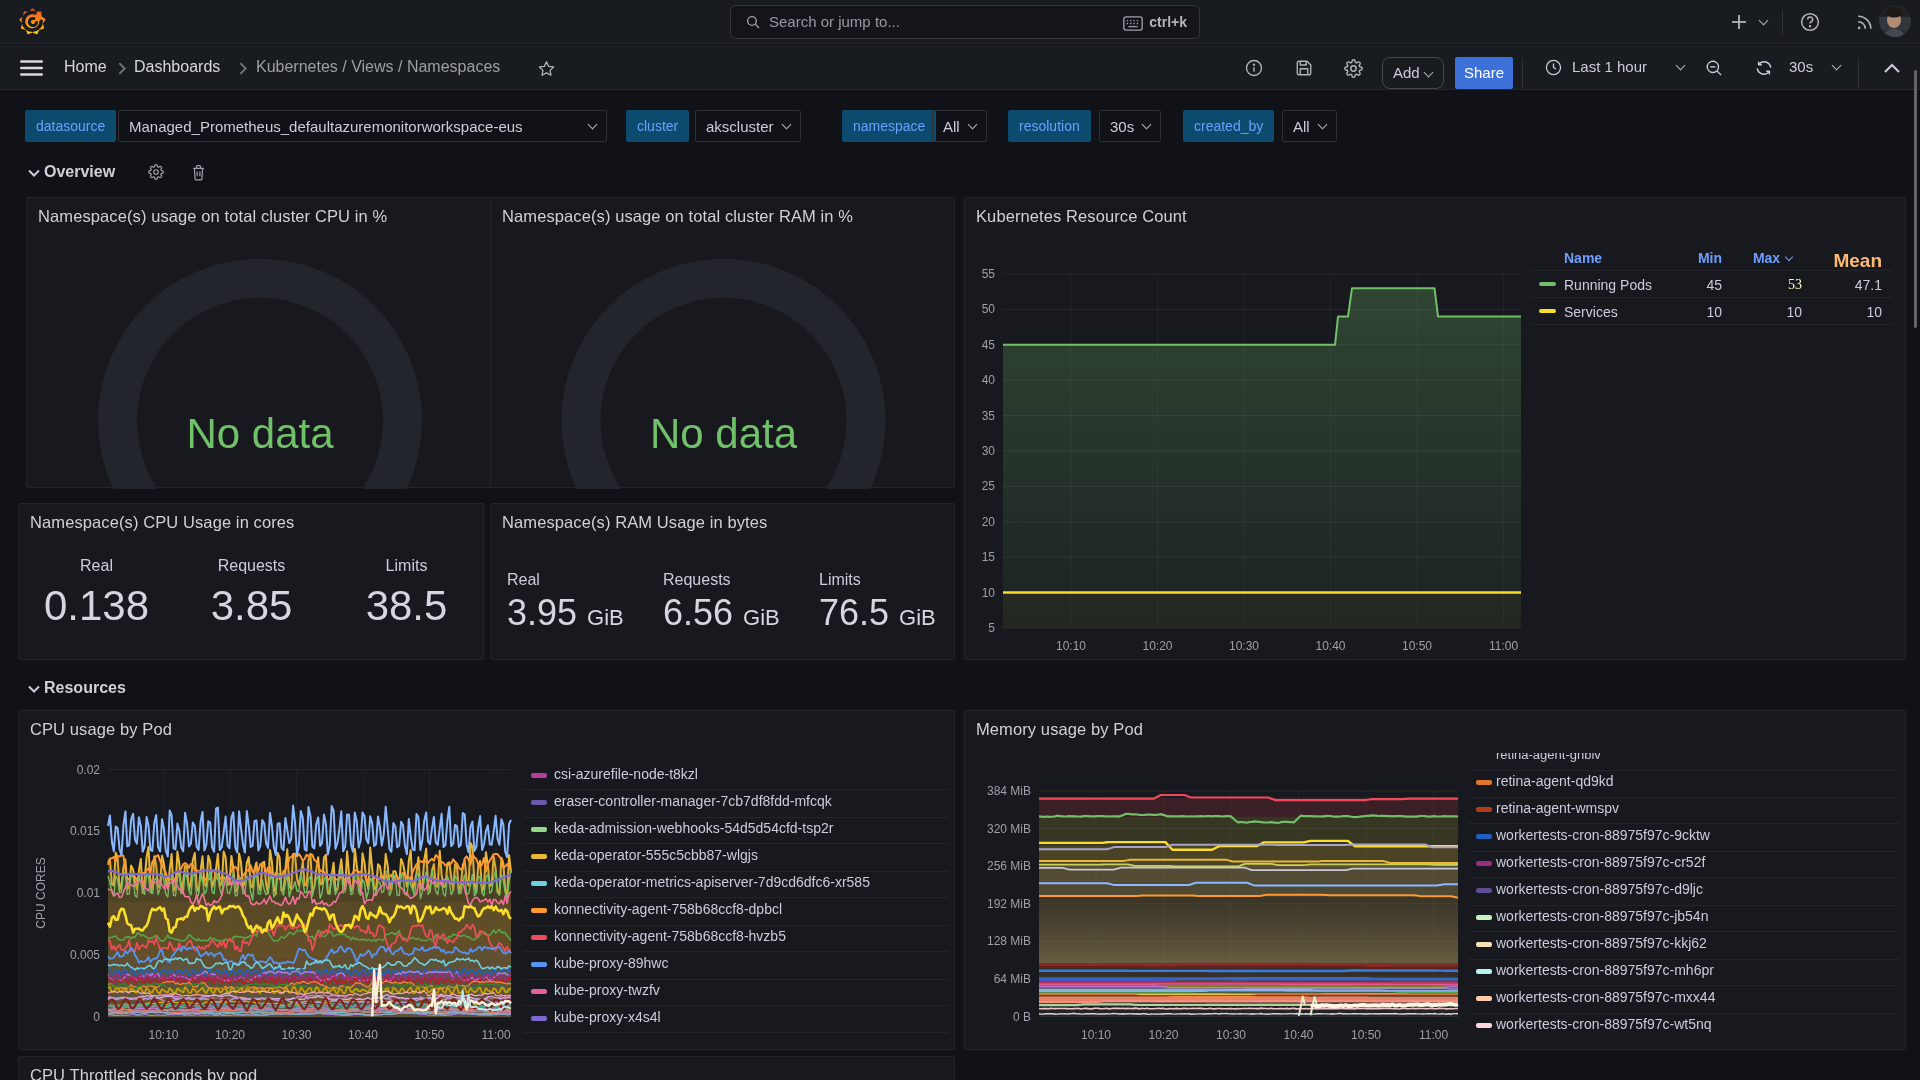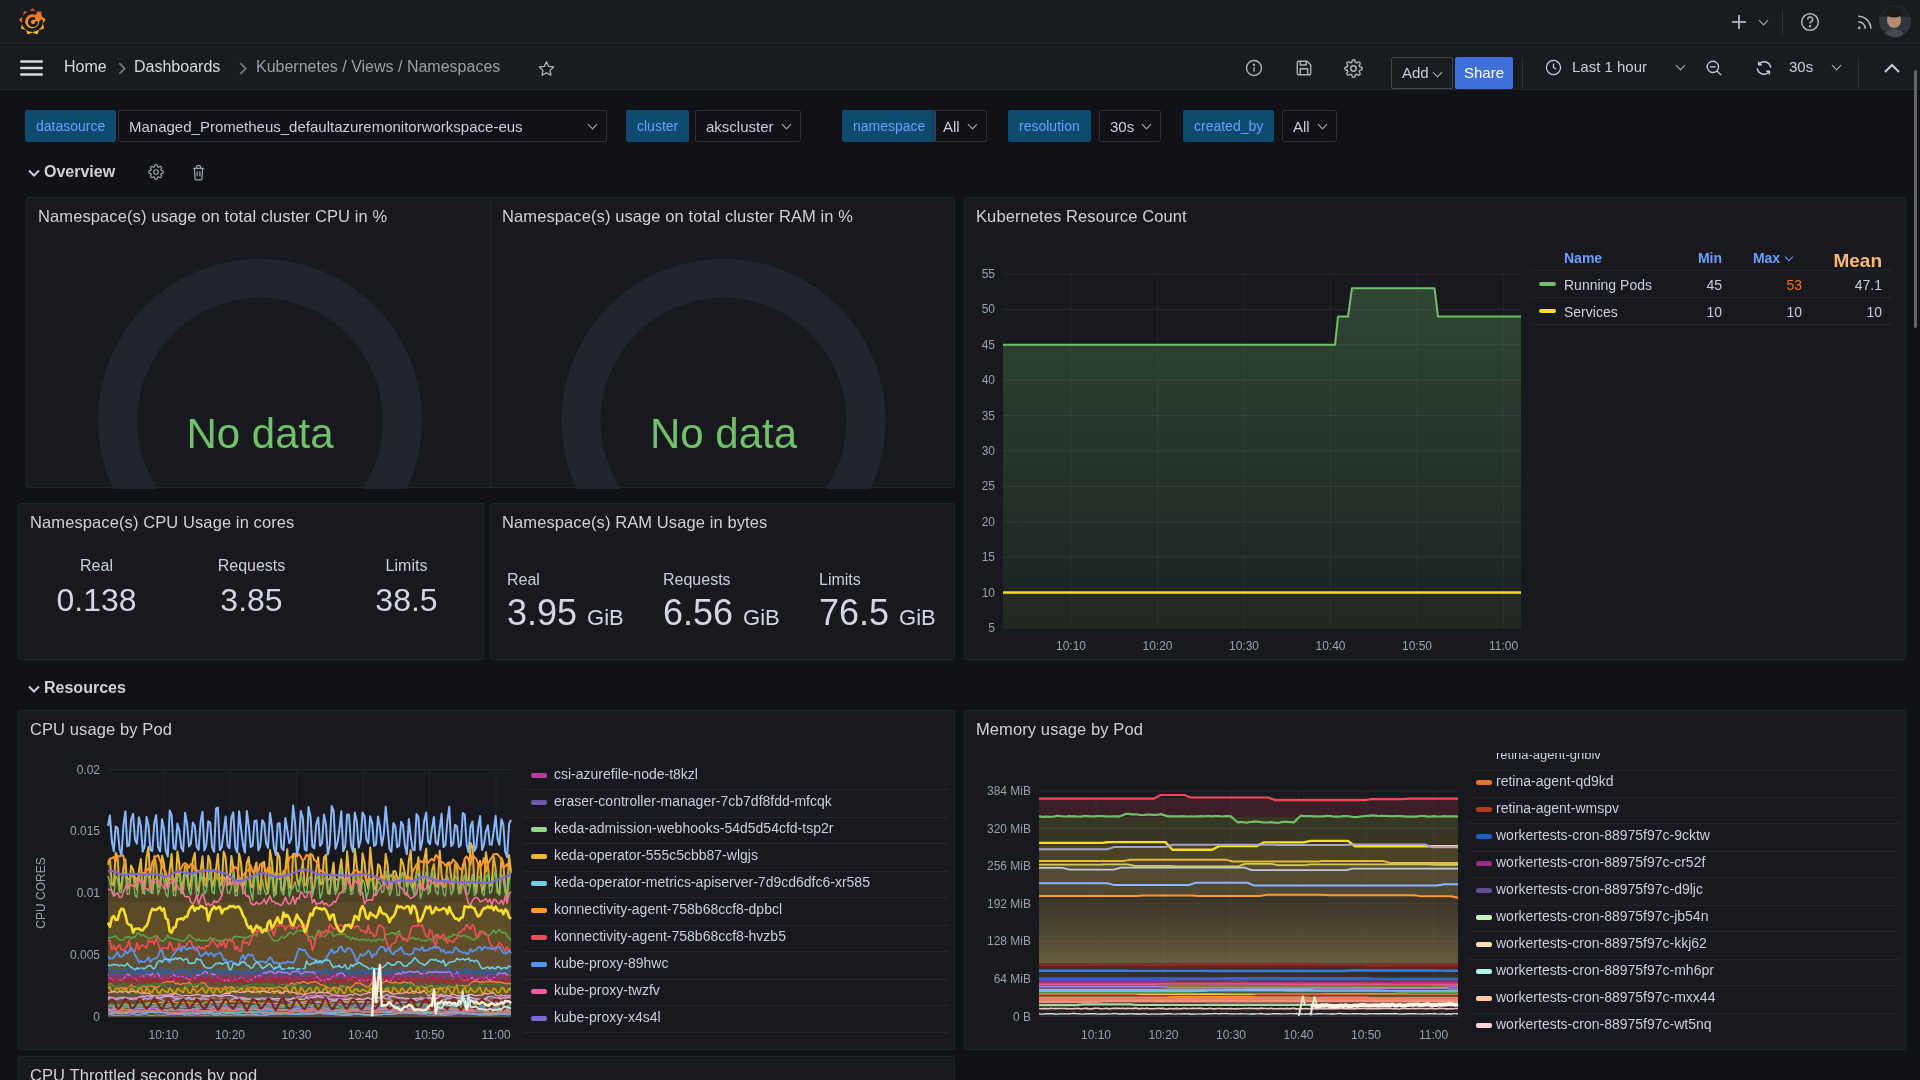--- a/index.html
+++ b/index.html
@@ -12,37 +12,49 @@
 .ltext { position:absolute; font-size:14px; color:#ccccdc; white-space:nowrap; }
 .lsep  { position:absolute; height:1px; background:rgba(204,204,220,0.07); }
 .vlabel { position:absolute; height:32px; line-height:32px; padding:0 11px; background:#0c4a6e;
   color:#6e9fff; font-size:14px; font-weight:500; border-radius:2px; top:0; white-space:nowrap; }
 .vval { position:absolute; height:32px; display:inline-flex; align-items:center; padding:0 10px;
   border:1px solid #2e3036; color:#ccccdc; font-size:15px; border-radius:2px; top:0; white-space:nowrap; }
 .caret { display:inline-block; width:7px; height:7px; border-right:1.6px solid #b0b2ba;
   border-bottom:1.6px solid #b0b2ba; transform:rotate(45deg); margin-left:9px; margin-bottom:3px; }
 .sechdr { position:absolute; font-size:16px; font-weight:600; color:#d0d1d7; }
 .statlabel { position:absolute; font-size:16px; color:#ccccdc; }
-.statval { position:absolute; font-size:32px; font-weight:500; color:#d5d6e0; letter-spacing:0px; }
+.statval { position:absolute; font-size:42px; font-weight:500; color:#d5d6e0; letter-spacing:0px; }
 .statunit { font-size:22px; font-weight:500; }
 </style></head><body>
 <div id="root">
 
 <div style="position:absolute;left:0;top:0;width:1920px;height:44px;background:#181b1f;border-bottom:1px solid #25272d;">
   <svg width="27" height="27" viewBox="0 0 64 64" style="position:absolute;left:19px;top:8px;">
     <defs>
           <linearGradient id="glogo" x1="0" y1="0" x2="0" y2="1">
       <stop offset="0" stop-color="#f3582c"></stop>
             <stop offset="1" stop-color="#fcc708"></stop>
           </linearGradient>
         </defs>
     <path d="M 32.0 2.5 L 40.0 10.4 L 51.3 9.5 L 52.4 20.8 L 61.5 27.3 L 55.1 36.6 L 58.0 47.5 L 47.1 50.5 L 42.3 60.7 L 32.0 56.0 L 21.7 60.7 L 16.9 50.5 L 6.0 47.5 L 8.9 36.6 L 2.5 27.3 L 11.6 20.8 L 12.7 9.5 L 24.0 10.4 Z" fill="url(#glogo)" stroke="url(#glogo)" stroke-width="3" stroke-linejoin="round"></path>
     <path d="M38 11.5 a21 21 0 1 0 14.5 20" fill="none" stroke="#181b1f" stroke-width="8.5" stroke-linecap="round"></path>
     <path d="M35.5 25 a8.5 8.5 0 1 0 6 9.5" fill="none" stroke="#181b1f" stroke-width="7" stroke-linecap="round"></path>
   </svg>
+  <div style="position:absolute;left:730px;top:5px;width:470px;height:34px;background:#13151a;border:1px solid #34363d;border-radius:6px;">
+    <svg width="16" height="16" viewBox="0 0 24 24" style="position:absolute;left:14px;top:8px" fill="none" stroke="#9da0a8" stroke-width="2">
+      <circle cx="10.5" cy="10.5" r="6.5"></circle>
+          <line x1="15.5" y1="15.5" x2="21" y2="21"></line>
+        </svg>
+    <span style="position:absolute;left:38px;top:7px;font-size:15px;color:#989aa3;">Search or jump to...</span>
+    <svg width="20" height="15" viewBox="0 0 24 18" style="position:absolute;right:56px;top:10px" fill="none" stroke="#9da0a8" stroke-width="1.6">
+      <rect x="1" y="1" width="22" height="16" rx="2.5"></rect>
+      <path d="M4.5 5.5h1.6 M8.5 5.5h1.6 M12.5 5.5h1.6 M16.5 5.5h1.6 M4.5 9h1.6 M8.5 9h1.6 M12.5 9h1.6 M16.5 9h1.6 M6.5 12.8h11"></path>
+        </svg>
+    <span style="position:absolute;right:12px;top:8px;font-size:14px;font-weight:600;color:#b3b5bc;">ctrl+k</span>
+  </div>
   <svg width="16" height="16" viewBox="0 0 16 16" style="position:absolute;left:1731px;top:14px" stroke="#b3b5bc" stroke-width="1.8" fill="none">
     <line x1="8" y1="1" x2="8" y2="15"></line>
         <line x1="1" y1="8" x2="15" y2="8"></line>
       </svg>
   <div class="caret" style="position:absolute;left:1751px;top:17px;"></div>
   <div style="position:absolute;left:1782px;top:10px;width:1px;height:24px;background:#2e3036;"></div>
   <svg width="20" height="20" viewBox="0 0 24 24" style="position:absolute;left:1800px;top:12px" fill="none" stroke="#b3b5bc" stroke-width="1.8">
     <circle cx="12" cy="12" r="10"></circle>
         <path d="M9.2 9a3 3 0 1 1 4.3 2.7c-1 .5-1.5 1-1.5 2.1"></path>
         <circle cx="12" cy="17.2" r="0.6" fill="#b3b5bc"></circle>
@@ -95,21 +107,21 @@
         <circle cx="12" cy="7.5" r="0.7" fill="#b3b5bc"></circle>
       </svg>
   <svg width="18" height="18" viewBox="0 0 24 24" style="position:absolute;left:1295px;top:14px" fill="none" stroke="#b3b5bc" stroke-width="1.8" stroke-linejoin="round">
     <path d="M3 5 a2 2 0 0 1 2-2 h11 l5 5 v11 a2 2 0 0 1-2 2 h-14 a2 2 0 0 1-2-2 Z"></path>
     <path d="M7 3 v5 h8 v-5 M7 21 v-8 h10 v8"></path>
       </svg>
   <svg width="19" height="19" viewBox="0 0 24 24" style="position:absolute;left:1344px;top:14px" fill="none" stroke="#b3b5bc" stroke-width="1.8">
     <circle cx="12" cy="12" r="3.4"></circle>
     <path d="M19.4 15a1.7 1.7 0 0 0 .34 1.87l.06.06a2 2 0 1 1-2.83 2.83l-.06-.06a1.7 1.7 0 0 0-1.87-.34 1.7 1.7 0 0 0-1 1.55V21a2 2 0 1 1-4 0v-.09a1.7 1.7 0 0 0-1-1.55 1.7 1.7 0 0 0-1.87.34l-.06.06a2 2 0 1 1-2.83-2.83l.06-.06a1.7 1.7 0 0 0 .34-1.87 1.7 1.7 0 0 0-1.55-1H3a2 2 0 1 1 0-4h.09a1.7 1.7 0 0 0 1.55-1 1.7 1.7 0 0 0-.34-1.87l-.06-.06a2 2 0 1 1 2.83-2.83l.06.06a1.7 1.7 0 0 0 1.87.34h.09a1.7 1.7 0 0 0 1-1.55V3a2 2 0 1 1 4 0v.09a1.7 1.7 0 0 0 1 1.55 1.7 1.7 0 0 0 1.87-.34l.06-.06a2 2 0 1 1 2.83 2.83l-.06.06a1.7 1.7 0 0 0-.34 1.87v.09a1.7 1.7 0 0 0 1.55 1H21a2 2 0 1 1 0 4h-.09a1.7 1.7 0 0 0-1.55 1z"></path>
       </svg>
-  <div style="position:absolute;left:1382px;top:12px;width:62px;height:32px;border:1px solid #44474e;border-radius:2px;margin-left:9px;">
+  <div style="position:absolute;left:1382px;top:12px;width:62px;height:32px;border:1px solid #44474e;border-radius:8px;">
     <span style="position:absolute;left:10px;top:6px;font-size:15px;font-weight:500;color:#ccccdc;">Add</span>
     <div class="caret" style="position:absolute;left:42px;top:11px;margin-left:0;"></div>
   </div>
   <div style="position:absolute;left:1455px;top:12px;width:58px;height:32px;background:#3d71d9;border-radius:2px;text-align:center;">
     <span style="font-size:15px;font-weight:500;color:#ffffff;line-height:32px;">Share</span>
   </div>
   <div style="position:absolute;left:1522px;top:13px;width:1px;height:30px;background:#2e3036;"></div>
   <svg width="17" height="17" viewBox="0 0 24 24" style="position:absolute;left:1545px;top:14px" fill="none" stroke="#ccccdc" stroke-width="1.8">
     <circle cx="12" cy="12" r="10"></circle>
         <path d="M12 6.5 V12 L15.5 14"></path>
@@ -222,21 +234,21 @@
         <text x="538.5" y="452" text-anchor="middle" class="tick">11:00</text>
       </svg>
   <div style="position:absolute;left:599px;top:52px;font-size:14px;font-weight:600;color:#6e9fff;">Name</div>
   <div style="position:absolute;left:701px;top:52px;width:56px;text-align:right;font-size:14px;font-weight:600;color:#6e9fff;">Min</div>
   <div style="position:absolute;left:761px;top:52px;width:66px;text-align:right;font-size:14px;font-weight:600;color:#6e9fff;">Max <span class="caret" style="margin-left:2px;width:6px;height:6px;border-color:#6e9fff;"></span></div>
   <div style="position:absolute;left:861px;top:52px;width:56px;text-align:right;font-size:19px;font-weight:600;color:#fdba74;">Mean</div>
   <div class="lsep" style="left:566px;top:72px;width:361px;"></div>
   <div class="lmark" style="left:574px;top:84px;width:17px;height:4px;background:#73BF69"></div>
   <div class="ltext" style="left:599px;top:79px;">Running Pods</div>
   <div style="position:absolute;left:701px;top:79px;width:56px;text-align:right;font-size:14px;color:#ccccdc;">45</div>
-  <div style="position:absolute;left:781px;top:79px;width:56px;text-align:right;font-size:14px;color:#f97316;">53</div>
+  <div style="position:absolute;left:781px;top:79px;width:56px;text-align:right;font-size:14px;color:#fef9c3;font-family:Liberation Serif, serif;">53</div>
   <div style="position:absolute;left:861px;top:79px;width:56px;text-align:right;font-size:14px;color:#ccccdc;">47.1</div>
   <div class="lsep" style="left:566px;top:99px;width:361px;"></div>
   <div class="lmark" style="left:574px;top:111px;width:17px;height:4px;background:#FADE2A"></div>
   <div class="ltext" style="left:599px;top:106px;">Services</div>
   <div style="position:absolute;left:701px;top:106px;width:56px;text-align:right;font-size:14px;color:#ccccdc;">10</div>
   <div style="position:absolute;left:781px;top:106px;width:56px;text-align:right;font-size:14px;color:#ccccdc;">10</div>
   <div style="position:absolute;left:861px;top:106px;width:56px;text-align:right;font-size:14px;color:#ccccdc;">10</div>
   <div class="lsep" style="left:566px;top:126px;width:361px;"></div>
 </div>
 <div class="panel" style="left:18px;top:503px;width:466px;height:157px;">

